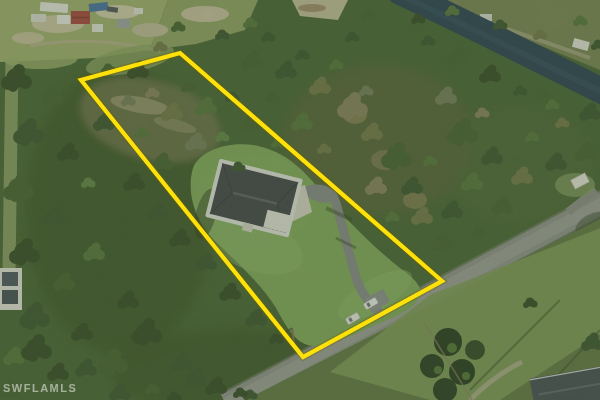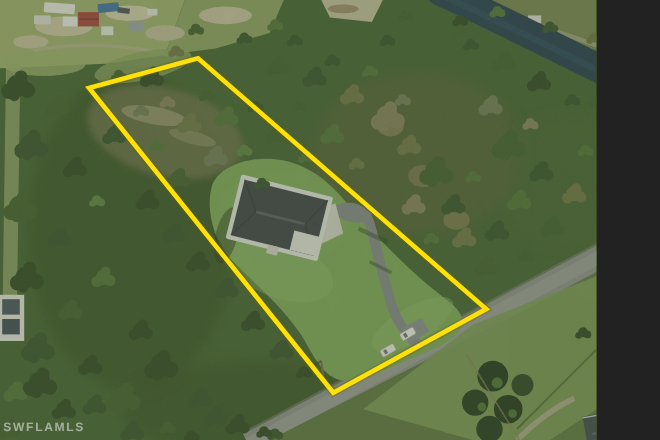--- a/index.html
+++ b/index.html
@@ -1,16 +1,16 @@
 <!DOCTYPE html>
 <html><head>
 <meta charset="utf-8">
 <style>
   html,body{margin:0;padding:0;background:#222;}
-  .stage{width:542px;height:400px;position:relative;overflow:hidden;background:#84cc16;}
+  .stage{width:600px;height:400px;position:relative;overflow:hidden;background:#84cc16;}
   svg{display:block;}
   .wm{font-family:"Liberation Sans",sans-serif;font-weight:bold;letter-spacing:1.5px;}
 </style>
 </head>
 <body>
 
 <div class="stage">
 <svg width="600" height="400" viewBox="0 0 600 400" xmlns="http://www.w3.org/2000/svg">
   <defs>
     <filter id="blur6" x="-40%" y="-40%" width="180%" height="180%">

